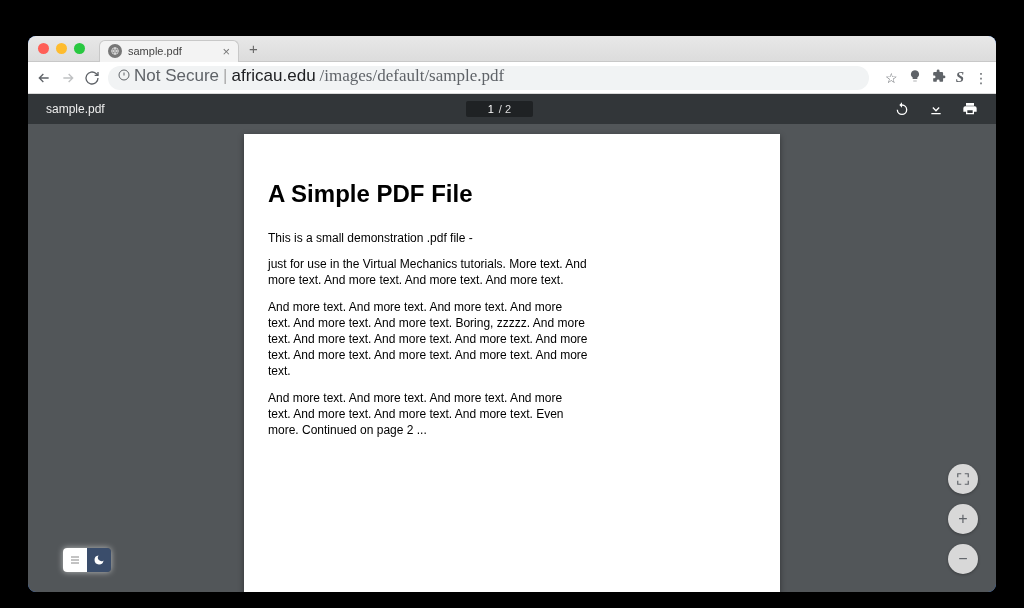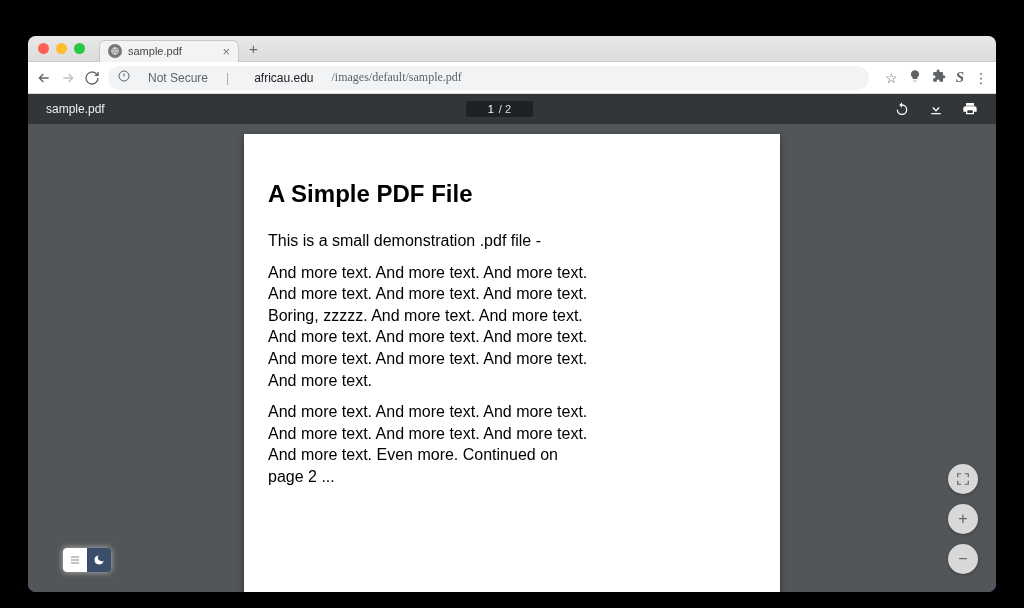--- a/index.html
+++ b/index.html
@@ -24,42 +24,42 @@
     .tab { display: flex; align-items: center; height: 22px; background: #f3f3f3; border: 1px solid #c8c8c8; border-bottom: none; border-top-left-radius: 6px; border-top-right-radius: 6px; padding: 0 8px; gap: 6px; font-size: 11px; color: #444; min-width: 140px; margin-top: 4px; }
     .tab-favicon { width: 14px; height: 14px; border-radius: 50%; background: #777; display: flex; align-items: center; justify-content: center; color: #fff; }
     .tab-favicon svg { width: 8px; height: 8px; }
     .tab-title { flex: 1; }
     .tab-close { color: #777; font-size: 13px; cursor: pointer; }
     .new-tab { margin-left: 10px; color: #666; font-size: 15px; cursor: pointer; }
     
     .toolbar { height: 32px; background: #fff; border-bottom: 1px solid #dadada; display: flex; align-items: center; padding: 0 8px; gap: 8px; }
     .nav-btn { color: #5f6368; display: flex; align-items: center; justify-content: center; cursor: pointer; }
     .nav-btn svg { width: 16px; height: 16px; }
-    .address-box { flex: 1; display: flex; align-items: center; height: 24px; background: #f1f3f4; border-radius: 12px; padding: 0 10px; gap: 18px; font-size: 12px; color: #5f6368; }
+    .address-box { flex: 1; display: flex; align-items: flex-start; height: 24px; background: #f1f3f4; border-radius: 12px; padding: 0 10px; gap: 4px; font-size: 17px; color: #5f6368; }
     .security-icon svg { width: 12px; height: 12px; }
     .pipe { color: #aaa; }
-    .url-domain { color: #202124; margin-left: 7px; }
+    .url-domain { color: #202124; }
     .url-path { color: #5f6368; font-family: Liberation Serif, serif; }
     .ext-icons { display: flex; align-items: center; gap: 10px; margin-left: 8px; color: #5f6368; font-size: 14px; }
     .ext-icons > * { cursor: pointer; }
     .ext-s { font-family: Georgia, serif; font-style: italic; font-weight: bold; font-size: 15px; }
     
     .pdf-toolbar { height: 30px; background: #323639; display: flex; align-items: center; padding: 0 18px; color: #eee; font-size: 12px; }
     .pdf-filename { flex: 0 0 auto; font-weight: 500; }
     .pdf-center { flex: 1; display: flex; justify-content: center; align-items: center; }
     .page-box { background: #1f2224; border-radius: 2px; padding: 2px 22px; font-size: 11px; color:#ddd; }
     .page-input { display:inline-block; min-width:8px; color:#fff; }
     .pdf-right { display: flex; gap: 18px; align-items: center; }
     .pdf-icon-btn { color: #fff; cursor: pointer; display: flex; }
     .pdf-icon-btn svg { width: 16px; height: 16px; fill: #fff; }
     
     .pdf-viewport { flex: 1; background: #525659; position: relative; overflow: hidden; }
     .pdf-page { position: absolute; top: 10px; left: 50%; transform: translateX(-50%); width: 536px; height: 460px; background: #fff; box-shadow: 0 2px 6px rgba(0,0,0,0.4); padding: 46px 24px; }
     .pdf-h1 { font-size: 24px; font-weight: 700; color: #000; margin-bottom: 22px; }
-    .pdf-p { font-size: 16px; color: #000; line-height: 1.35; margin-bottom: 10px; max-width: 320px; }
+    .pdf-p { font-size: 12px; color: #000; line-height: 1.35; margin-bottom: 10px; max-width: 320px; }
     
     .zoom-ctrl { position: absolute; right: 18px; bottom: 18px; display: flex; flex-direction: column; gap: 10px; }
     .zoom-btn { width: 30px; height: 30px; border-radius: 50%; background: #d8d8d8; color: #5f6368; display: flex; align-items: center; justify-content: center; cursor: pointer; box-shadow: 0 1px 3px rgba(0,0,0,0.3); font-size: 16px; }
     .zoom-btn svg { width: 14px; height: 14px; stroke: #5f6368; fill: none; }
     
     .dock-toggle { position: absolute; left: 35px; bottom: 20px; display: flex; height: 24px; border-radius: 4px; overflow: hidden; box-shadow: 0 0 6px rgba(255,255,255,0.6); }
     .dock-light { width: 24px; background: #fff; display: flex; align-items: center; justify-content: center; }
     .dock-dark { width: 24px; background: #3a4d6b; display: flex; align-items: center; justify-content: center; }
     .dock-light svg, .dock-dark svg { width: 12px; height: 12px; }
   </style>
@@ -157,20 +157,21 @@
             <path d="M19 8H5a3 3 0 00-3 3v5h4v4h12v-4h4v-5a3 3 0 00-3-3zM16 18H8v-4h8v4zM18 3H6v4h12V3z"></path>
           </svg>
       </div>
     </div>
   </div>
 
   <div class="pdf-viewport">
     <div class="pdf-page">
       <h1 class="pdf-h1">A Simple PDF File</h1>
       <p class="pdf-p">This is a small demonstration .pdf file -</p>
+      <p class="pdf-p">just for use in the Virtual Mechanics tutorials. More text. And more text. And more text. And more text. And more text.</p>
       <p class="pdf-p">And more text. And more text. And more text. And more text. And more text. And more text. Boring, zzzzz. And more text. And more text. And more text. And more text. And more text. And more text. And more text. And more text. And more text.</p>
       <p class="pdf-p">And more text. And more text. And more text. And more text. And more text. And more text. And more text. Even more. Continued on page 2 ...</p>
     </div>
 
     <div class="zoom-ctrl">
       <div class="zoom-btn">
         <svg viewBox="0 0 24 24" stroke-width="2">
             <path d="M9 3H3v6M15 3h6v6M9 21H3v-6M15 21h6v-6"></path>
           </svg>
       </div>

